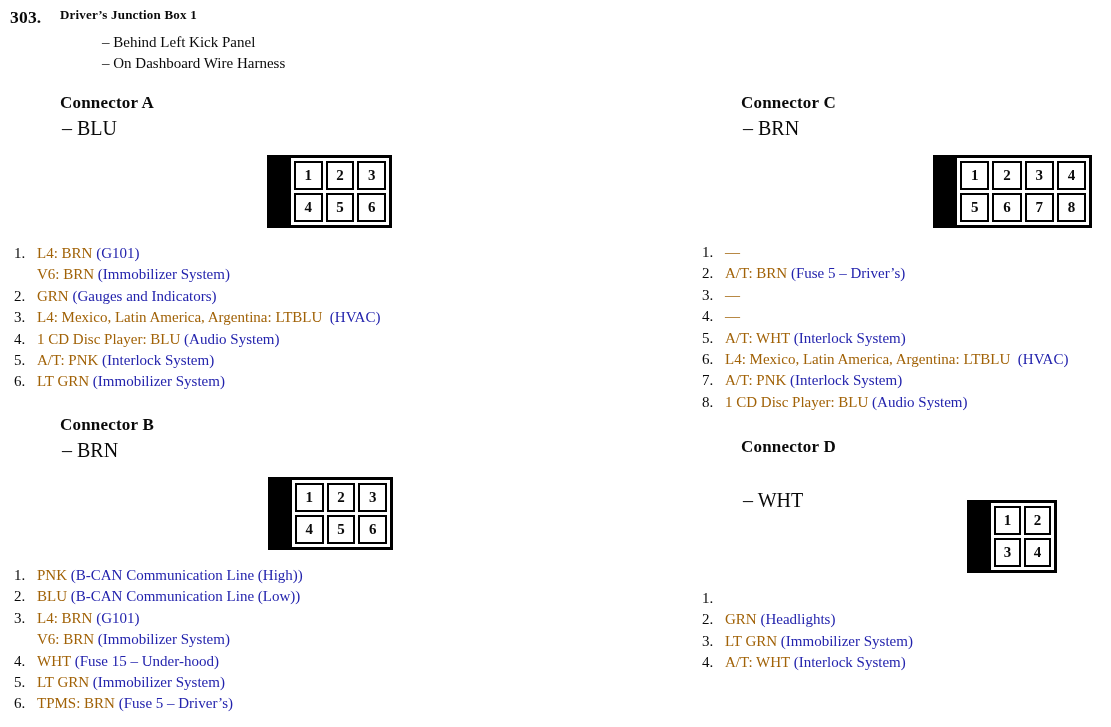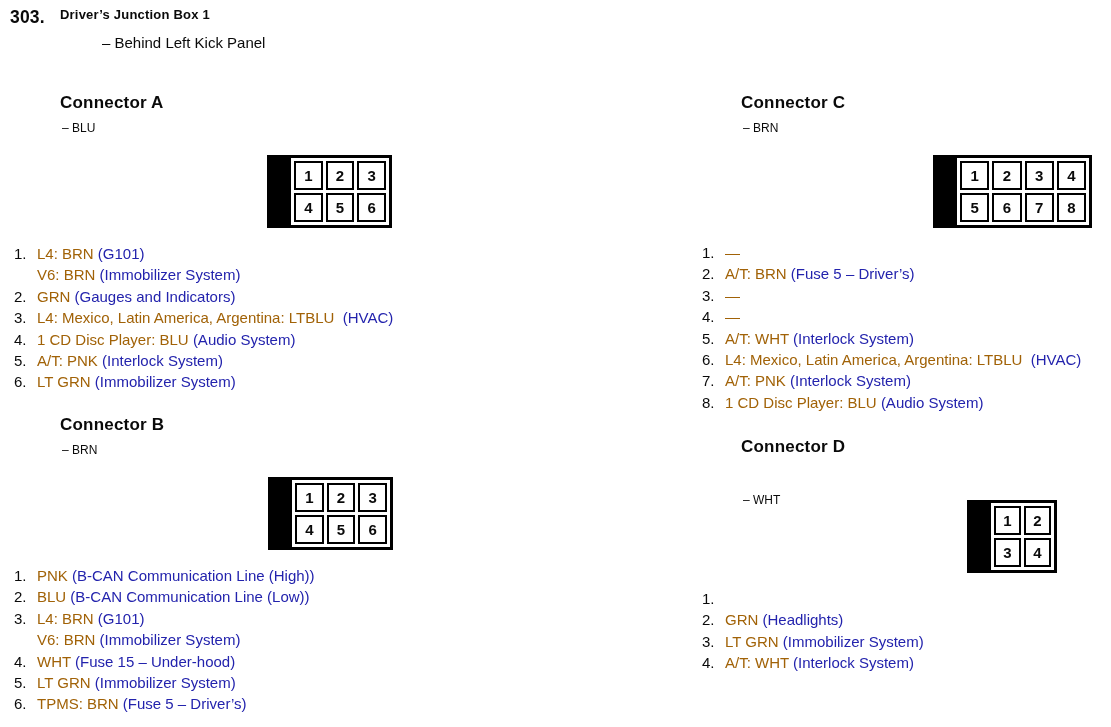--- a/index.html
+++ b/index.html
@@ -1,43 +1,44 @@
 <!DOCTYPE html>
 <html><head>
 <meta charset="utf-8">
 <style>
   html,body{margin:0;padding:0;background:#ffffff;}
   body{font-family:"Liberation Sans", sans-serif;color:#0a0a0a;}
-  .page{position:relative;width:1111px;height:727px;background:#ffffff;overflow:hidden;}
+  .page{position:relative;width:1111px;height:727px;background:#ffffff;overflow:hidden;font-family:Liberation Serif, serif;}
   .abs{position:absolute;}
   .doc-num{left:10px;top:7px;font-size:17.5px;font-weight:bold;letter-spacing:.2px;}
   .doc-title{left:60px;top:7px;font-size:13px;font-weight:bold;letter-spacing:.2px;}
   .subtitle{left:62px;font-size:15px;line-height:21px;margin-left:40px;}
   .conn-title{font-size:17px;font-weight:bold;line-height:1.2;letter-spacing:.2px;}
-  .color-label{font-size:12px;line-height:21px;}
+  .color-label{font-size:20px;line-height:21px;}
   .diagram{border:3px solid #000;background:#fff;display:flex;box-sizing:border-box;}
   .tab{flex:0 0 21px;background:#000;}
   .pin-grid{flex:1;display:grid;gap:3px;padding:3px;box-sizing:border-box;}
   .cell{border:2px solid #000;background:#fff;display:flex;align-items:center;justify-content:center;
         font-weight:bold;font-size:15px;box-sizing:border-box;}
   .pin-list{font-size:15px;line-height:21.4px;}
   .pin-row{display:flex;align-items:flex-start;}
   .pin-num{flex:0 0 23px;}
   .pin-text{flex:1;}
   .pin-line{white-space:pre-wrap;}
   .seg-b{color:var(--link,#2323ad);}
   .seg-k{color:#a16207;}
 </style>
 </head>
 <body style="--link: #2323ad;">
 
 <div class="page">
   <div class="abs doc-num">303.</div>
   <div class="abs doc-title">Driver’s Junction Box 1</div>
   <div class="abs subtitle" style="top:32px">– Behind Left Kick Panel</div>
+  <div class="abs subtitle" style="top:53px">– On Dashboard Wire Harness</div>
   <div id="connectors-root">
       <div class="abs conn-title" style="left: 60px; top: 93px;">Connector A</div>
       <div class="abs color-label" style="left: 62px; top: 118px;">– BLU</div>
       <div class="abs diagram" style="left: 267px; top: 155px; width: 125px; height: 73px;">
         <div class="tab"></div>
         <div class="pin-grid" style="grid-template-columns: repeat(3, 1fr);">
           <div class="cell">1</div>
           <div class="cell">2</div>
           <div class="cell">3</div>
           <div class="cell">4</div>

